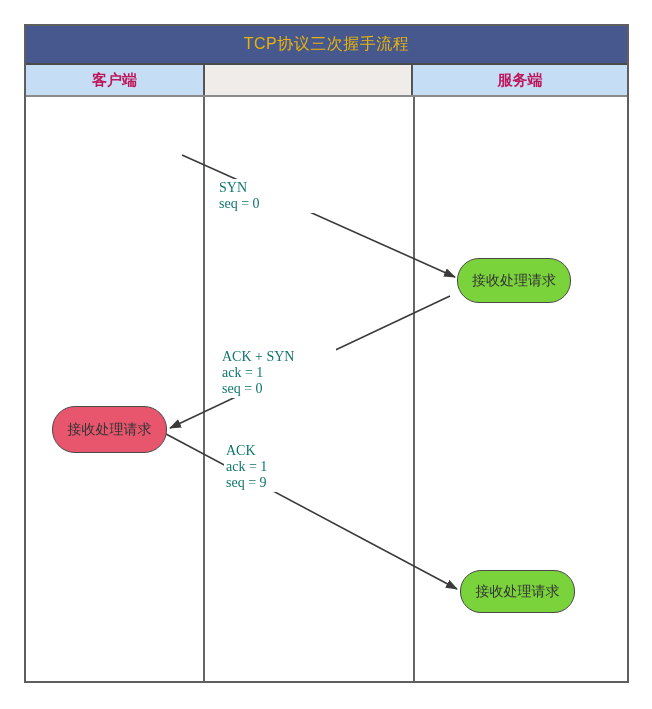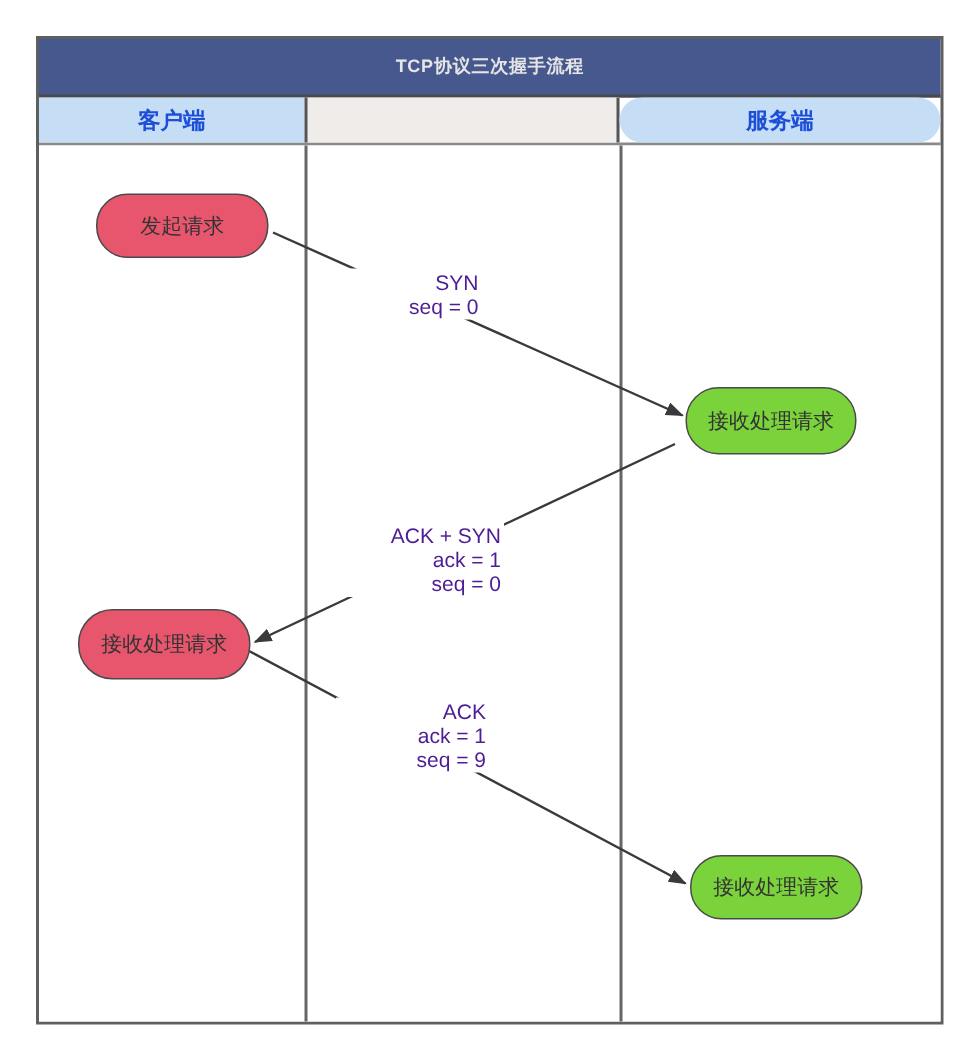--- a/index.html
+++ b/index.html
@@ -9,50 +9,50 @@
   }
   .table{
     position:absolute;left:24px;top:24px;width:605px;height:659px;
     box-sizing:border-box;border:2px solid #5f5f5f;background:#fff;
     display:flex;flex-direction:column;
   }
   .title-bar{
     height:37px;flex:0 0 37px;background:#46588E;border-bottom:2px solid #4a4a4a;
     display:flex;align-items:center;justify-content:center;
   }
-  .title-bar span{color:#e5e5e5;font-size:12px;font-weight:bold;letter-spacing:.5px;}
+  .title-bar span{color:#eab308;font-size:16px;font-weight:normal;letter-spacing:.5px;}
   .header-row{height:30px;flex:0 0 30px;display:flex;border-bottom:2px solid #8a8a8a;}
-  .hcell{display:flex;align-items:center;justify-content:center;font-size:15px;font-weight:bold;color:#1d4ed8;box-sizing:border-box;}
+  .hcell{display:flex;align-items:center;justify-content:center;font-size:15px;font-weight:bold;color:#be185d;box-sizing:border-box;}
   .hcell.c1{width:177px;background:#C5DEF6;}
   .hcell.c2{width:210px;background:#EFECE9;border-left:2px solid #555;border-right:2px solid #555;}
-  .hcell.c3{flex:1;background:#C5DEF6;border-radius:15px;}
+  .hcell.c3{flex:1;background:#C5DEF6;}
   .body{position:relative;flex:1;background:#fff;}
   .vdiv{position:absolute;top:0;bottom:0;width:2px;background:#666;}
   .vdiv1{left:177px;}
   .vdiv2{left:387px;}
   .overlay{position:absolute;left:0;top:0;width:652px;height:709px;pointer-events:none;}
   .node{
     position:absolute;box-sizing:border-box;border:1.5px solid #4a4a4a;border-radius:21px;
     display:flex;align-items:center;justify-content:center;
     font-size:14px;color:#333;cursor:pointer;
   }
   .node.red{background:#E8566E;}
   .node.green{background:#7BD33C;}
   .node-a{left:64px;top:129px;width:115px;height:43px;}
   .node-b{left:457px;top:258px;width:114px;height:45px;border-radius:22px;}
   .node-c{left:52px;top:406px;width:115px;height:47px;border-radius:23px;}
   .node-d{left:460px;top:570px;width:115px;height:43px;}
   .alabel{
-    position:absolute;background:#ffffff;text-align:right;
-    font-size:14px;line-height:16px;color:#4c1d95;padding:1px 2px;
+    position:absolute;background:#ffffff;text-align:left;
+    font-size:14px;line-height:16px;color:#0f766e;padding:1px 2px;font-family:Liberation Serif, serif;
   }
   .alabel span{display:block;}
   .label-1{left:217px;top:179px;width:100px;}
   .label-2{left:220px;top:348px;width:112px;}
-  .label-3{left:224px;top:465px;width:98px;}
+  .label-3{left:224px;top:442px;width:98px;}
 </style>
 </head>
 <body>
 
 <div class="canvas">
 
   <div class="table">
     <div class="title-bar">
       <span>TCP协议三次握手流程</span>
     </div>
@@ -77,23 +77,20 @@
     <defs>
       <marker id="arrowhead" markerUnits="userSpaceOnUse" markerWidth="13" markerHeight="10" refX="11" refY="4.5" orient="auto">
         <path d="M0,0 L12,4.5 L0,9 Z" fill="#3A3A3A"></path>
       </marker>
     </defs>
     <line x1="182" y1="155" x2="455" y2="277" stroke="#3A3A3A" stroke-width="1.6" marker-end="url(#arrowhead)"></line>
     <line x1="450" y1="296" x2="170" y2="428" stroke="#3A3A3A" stroke-width="1.6" marker-end="url(#arrowhead)"></line>
     <line x1="166" y1="434" x2="457" y2="589" stroke="#3A3A3A" stroke-width="1.6" marker-end="url(#arrowhead)"></line>
   </svg>
 
-  <div class="node red node-a">
-    <span>发起请求</span>
-  </div>
   <div class="node green node-b">
     <span>接收处理请求</span>
   </div>
   <div class="node red node-c">
     <span>接收处理请求</span>
   </div>
   <div class="node green node-d">
     <span>接收处理请求</span>
   </div>
 

